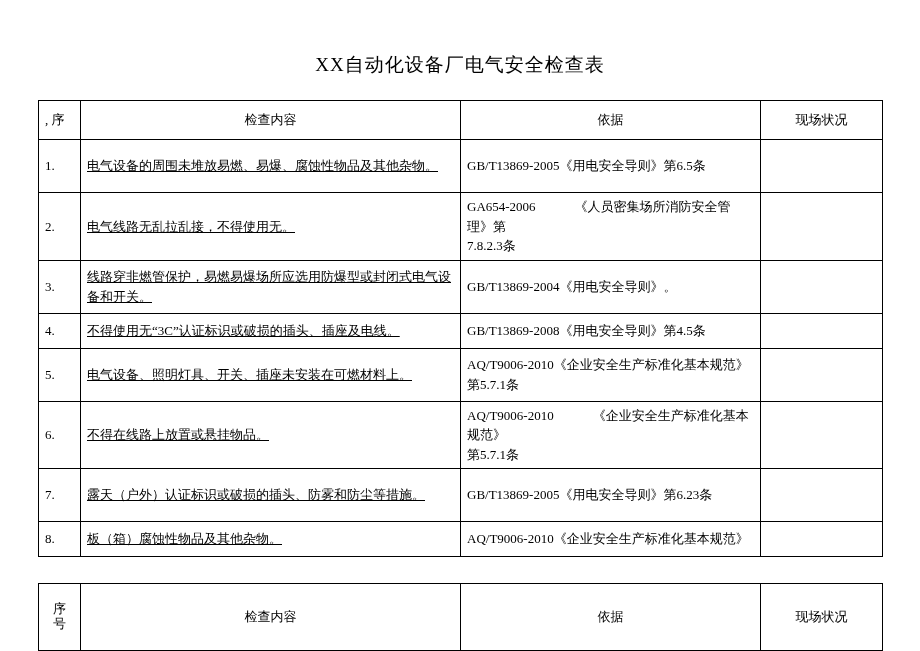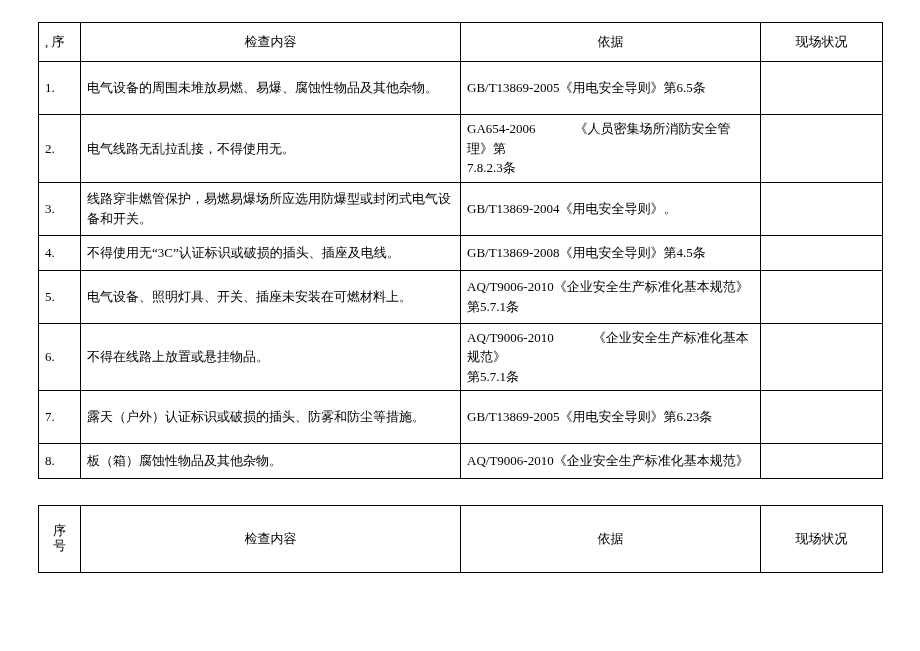--- a/index.html
+++ b/index.html
@@ -64,20 +64,21 @@
   }
   td.cell-no {
     text-align: left;
     vertical-align: top;
     padding-top: 6px;
     padding-left: 5px;
   }
   td.cell-content {
     vertical-align: bottom;
     padding-bottom: 5px;
+    text-decoration: underline;
   }
   td.cell-basis {
     vertical-align: top;
     padding-top: 7px;
   }
   td.cell-status { }
 
   tr.r1 td { height: 44px; }
   tr.r2 td { height: 44px; }
   tr.r3 td { height: 44px; }
@@ -115,20 +116,21 @@
   }
   .vert-char {
     display: block;
   }
 </style>
 </head>
 <body>
 
 <div class="page">
 
+  <h1 class="doc-title">XX自动化设备厂电气安全检查表</h1>
 
   <div class="table-wrap">
     <table class="checklist">
       <colgroup>
         <col class="col-no">
         <col class="col-content">
         <col class="col-basis">
         <col class="col-status">
       </colgroup>
       <thead>

